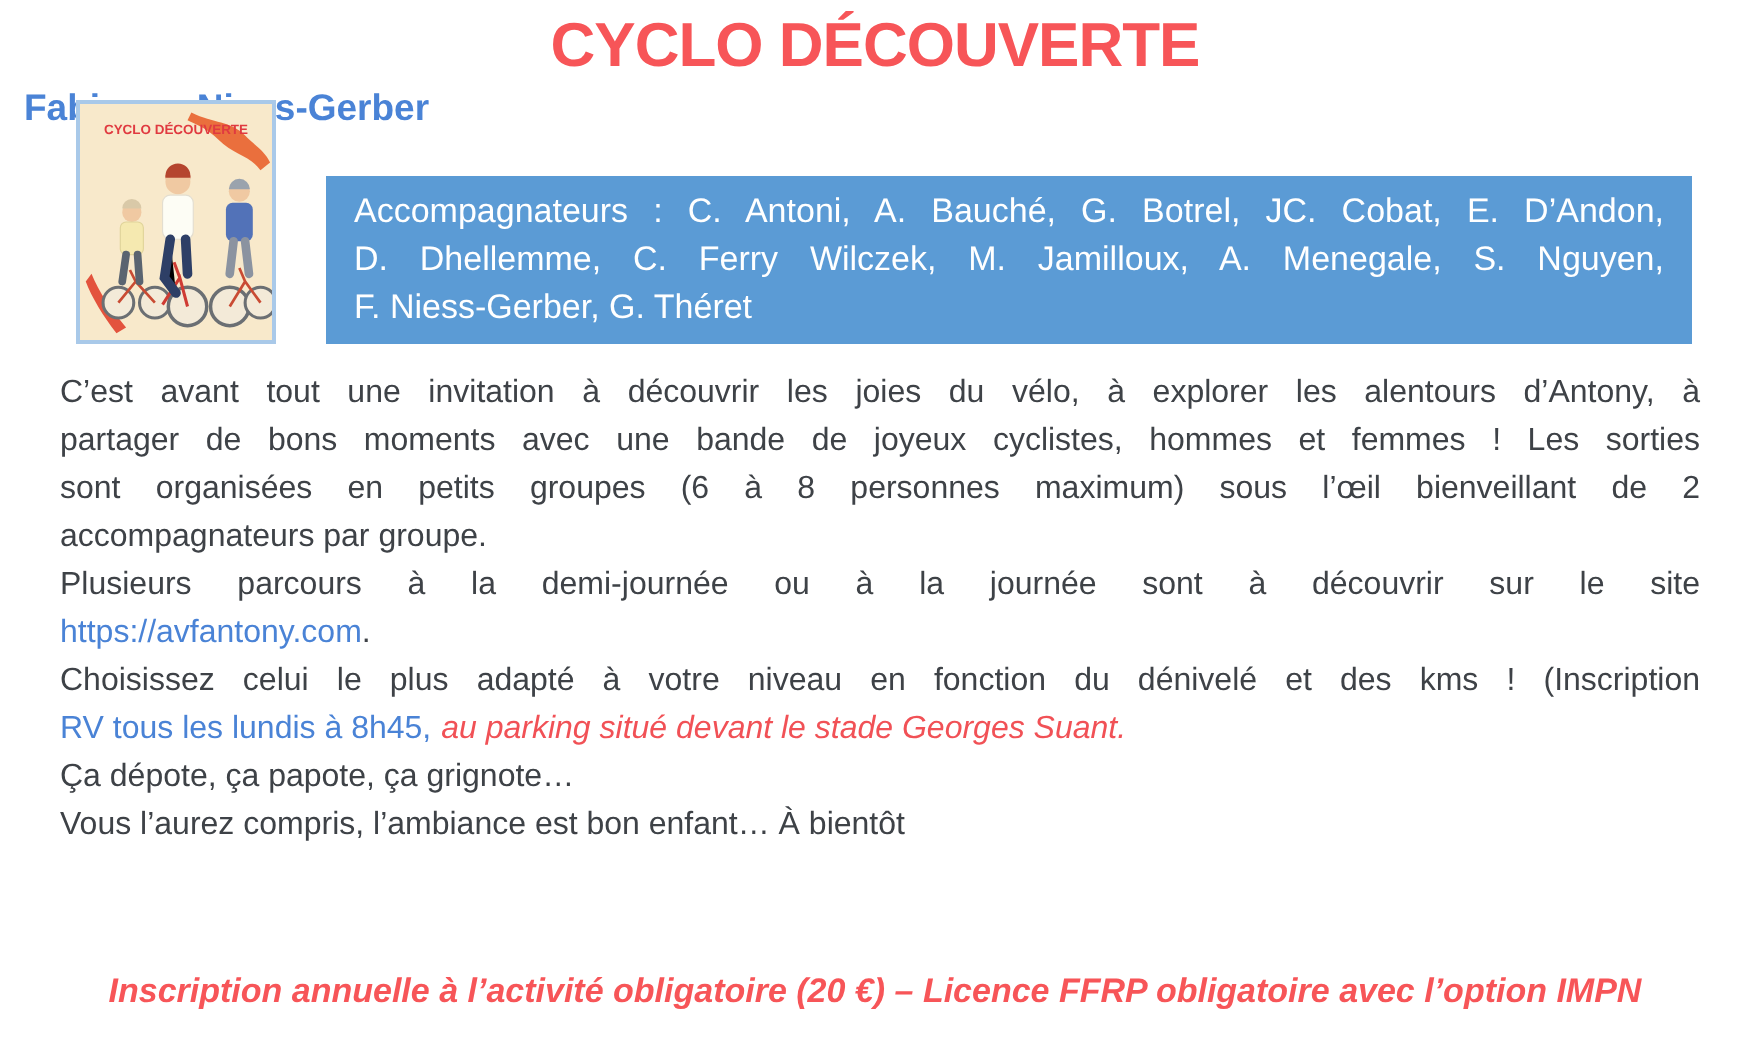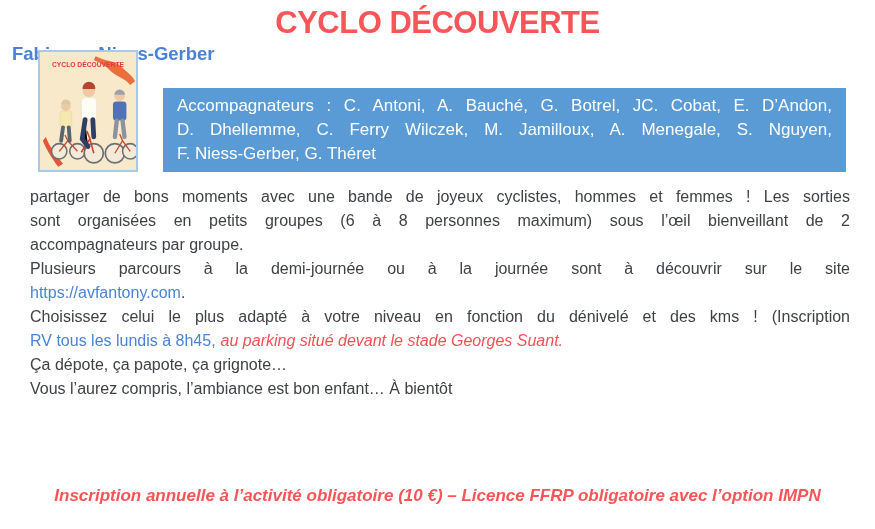--- a/index.html
+++ b/index.html
@@ -123,26 +123,27 @@
     </svg>
   </div>
 
   <div class="accbox">
     <div class="accline stretch">Accompagnateurs : C. Antoni, A. Bauché, G. Botrel, JC. Cobat, E. D’Andon,</div>
     <div class="accline stretch">D. Dhellemme, C. Ferry Wilczek, M. Jamilloux, A. Menegale, S. Nguyen,</div>
     <div class="accline">F. Niess-Gerber, G. Théret</div>
   </div>
 
   <div class="bodytext">
+    <div class="bline stretch">C’est avant tout une invitation à découvrir les joies du vélo, à explorer les alentours d’Antony, à</div>
     <div class="bline stretch">partager de bons moments avec une bande de joyeux cyclistes, hommes et femmes ! Les sorties</div>
     <div class="bline stretch">sont organisées en petits groupes (6 à 8 personnes maximum) sous l’œil bienveillant de 2</div>
     <div class="bline">accompagnateurs par groupe.</div>
     <div class="bline stretch">Plusieurs parcours à la demi-journée ou à la journée sont à découvrir sur le site</div>
     <div class="bline"><a class="weblink">https://avfantony.com</a><span class="link-suffix">.</span></div>
     <div class="bline stretch">Choisissez celui le plus adapté à votre niveau en fonction du dénivelé et des kms ! (Inscription</div>
     <div class="bline"><span class="rv-blue">RV tous les lundis à 8h45,</span><span class="rv-red">au parking situé devant le stade Georges Suant.</span></div>
     <div class="bline">Ça dépote, ça papote, ça grignote…</div>
     <div class="bline">Vous l’aurez compris, l’ambiance est bon enfant… À bientôt</div>
   </div>
 
-  <div class="footer">Inscription annuelle à l’activité obligatoire (10 €) – Licence FFRP obligatoire avec l’option IMPN</div>
+  <div class="footer">Inscription annuelle à l’activité obligatoire (20 €) – Licence FFRP obligatoire avec l’option IMPN</div>
 
 </div>
 
 </body></html>

